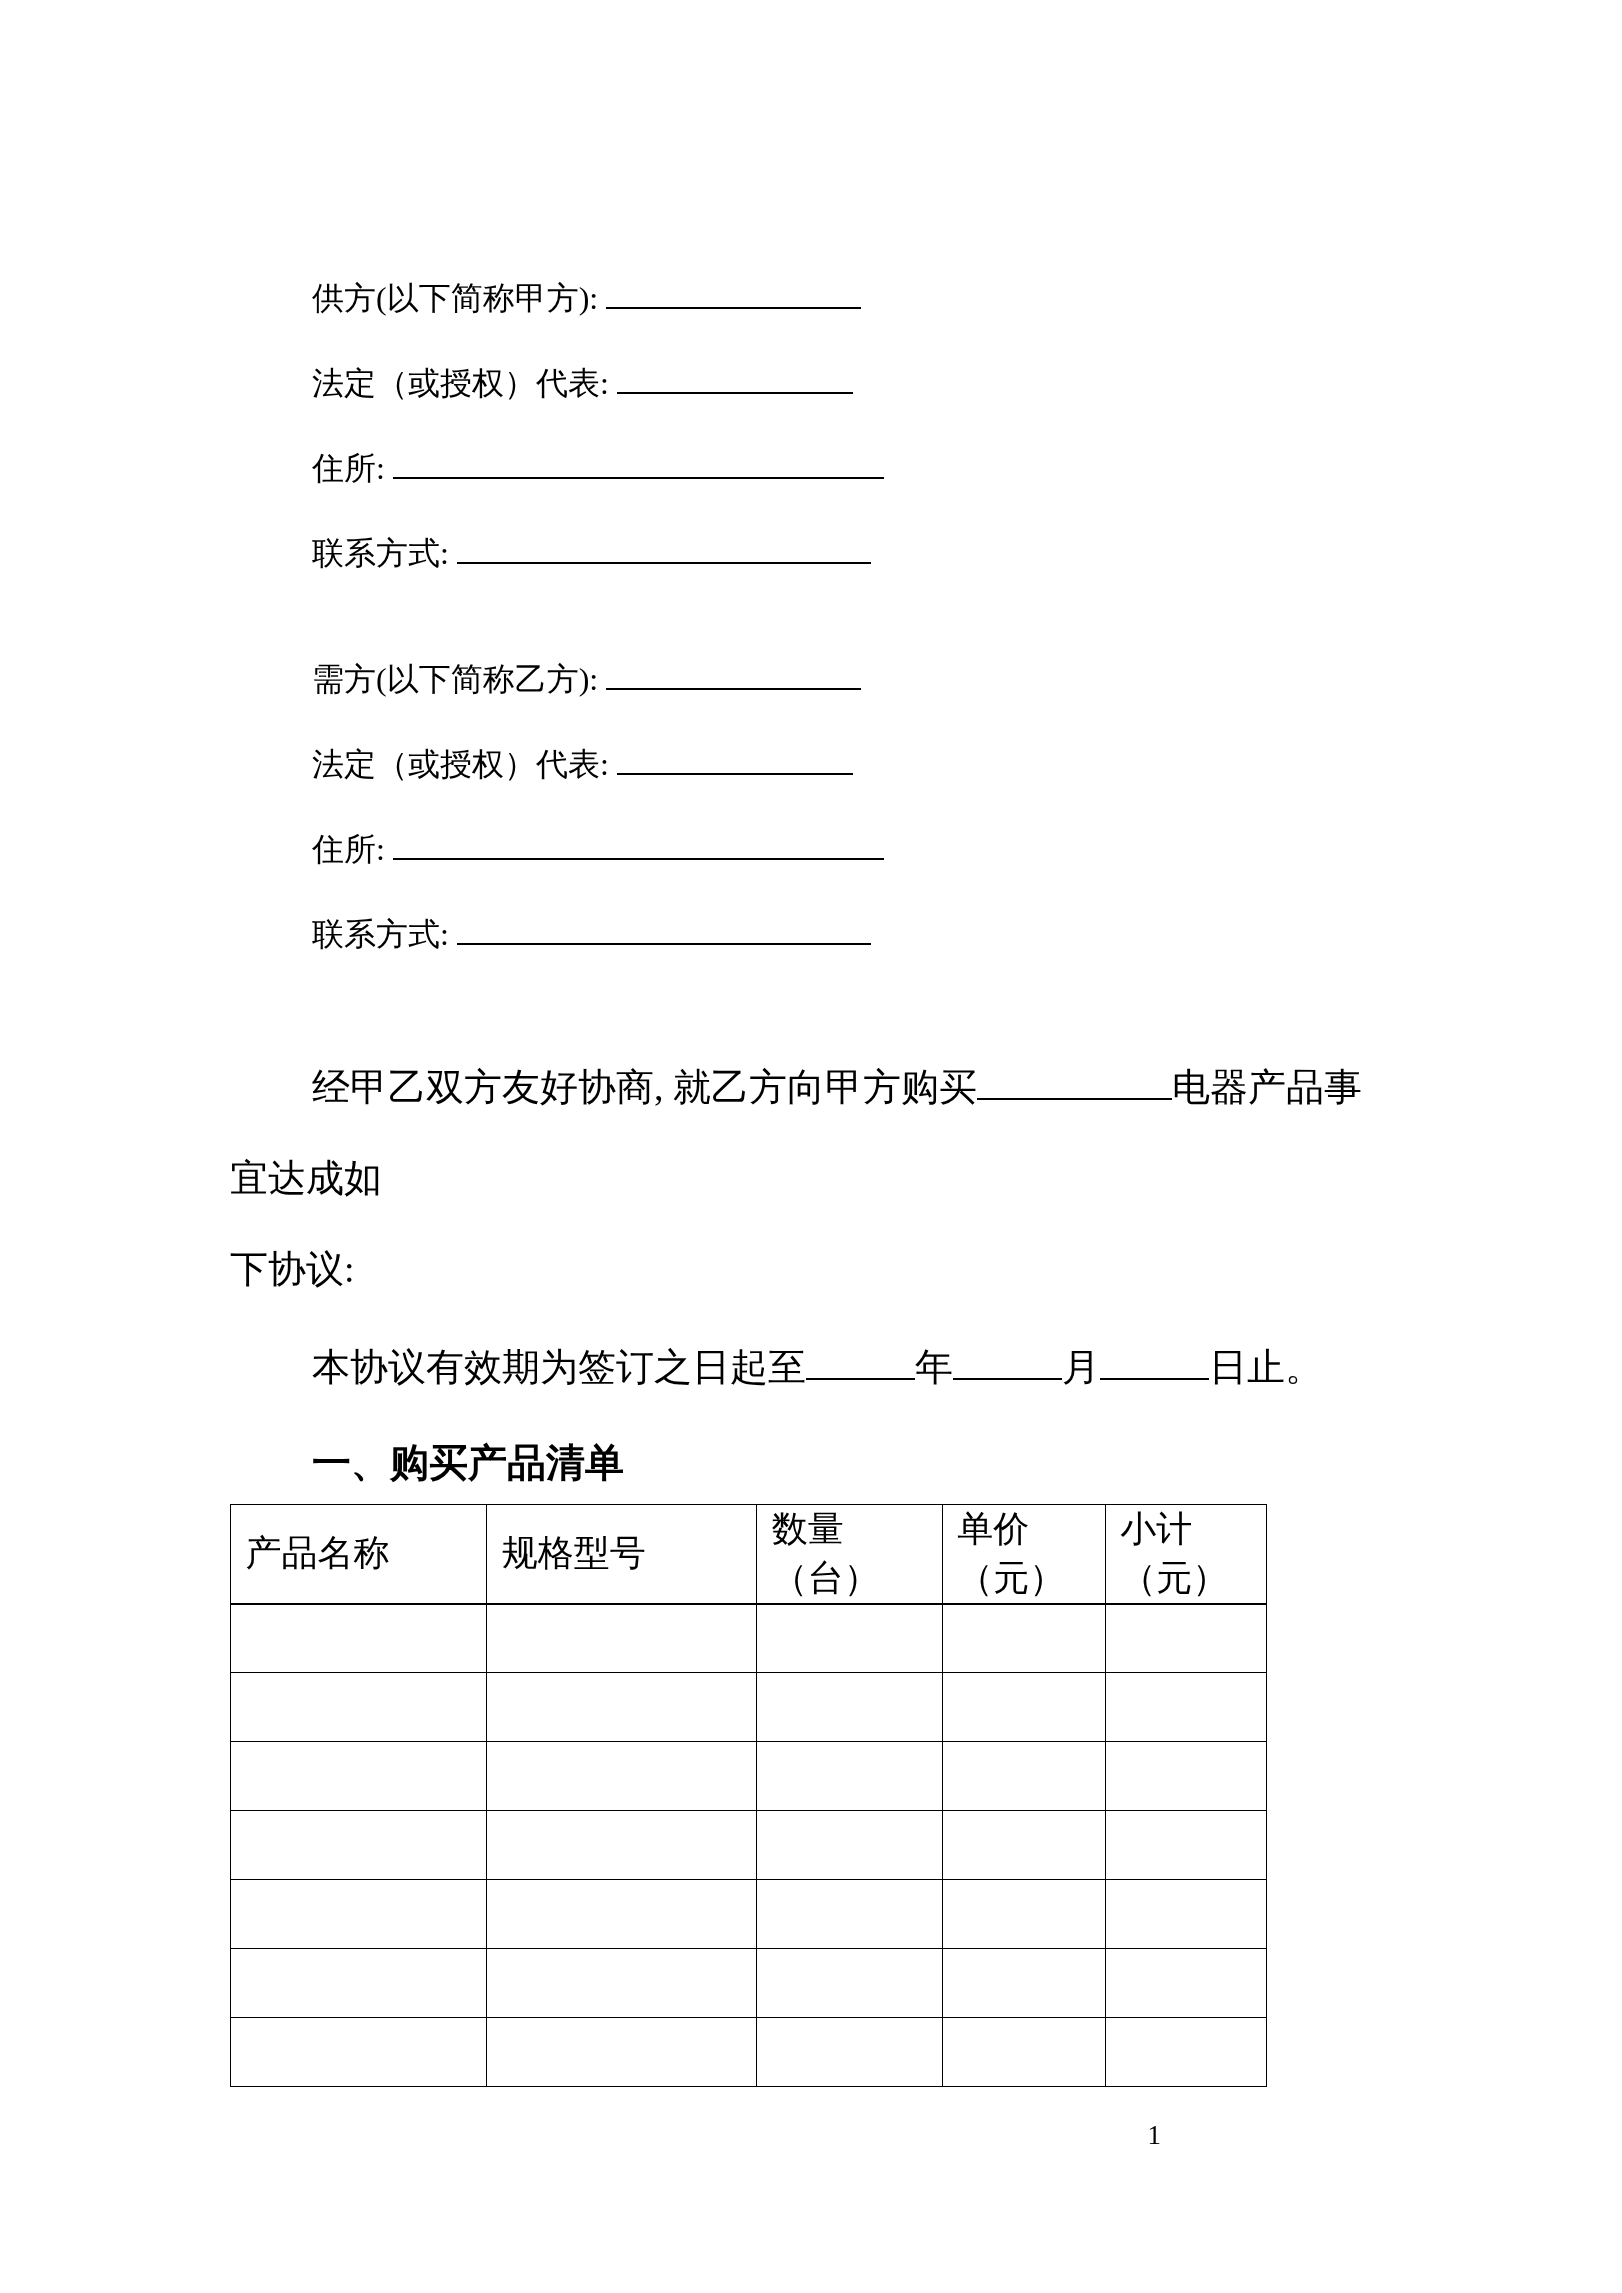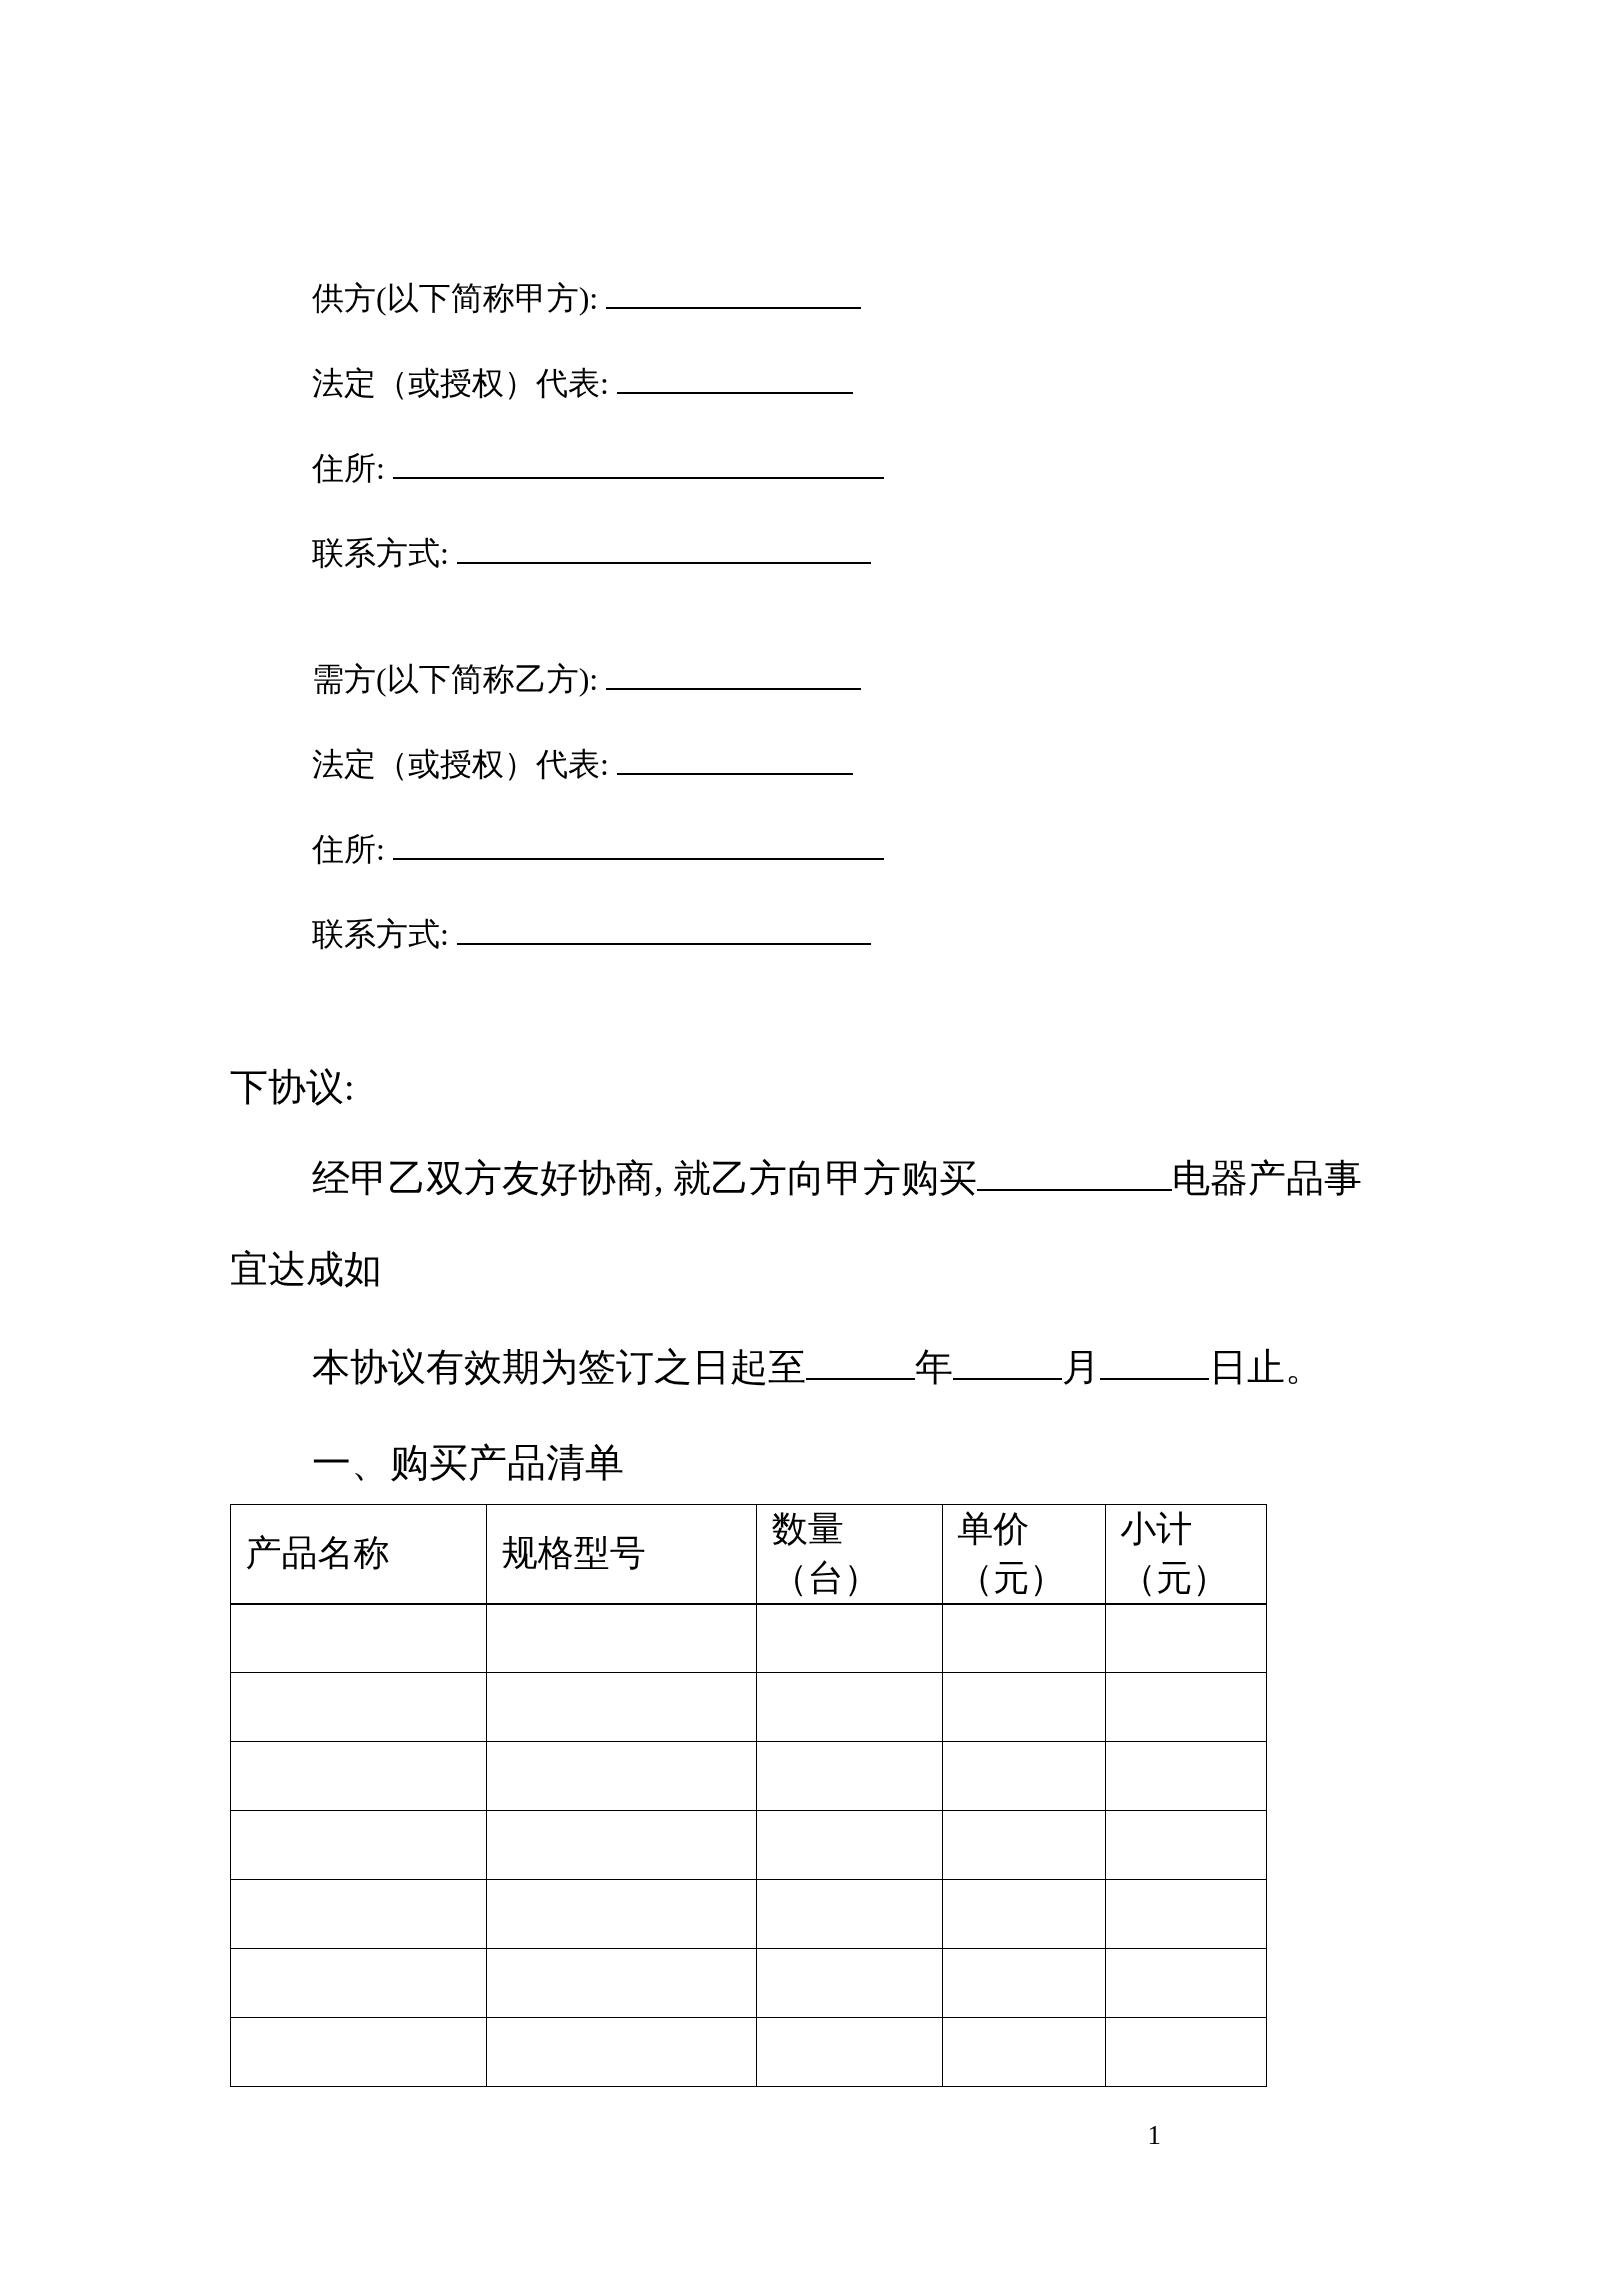--- a/index.html
+++ b/index.html
@@ -47,21 +47,21 @@
   .para{
     margin:0;
     font-size:38px;
     line-height:91px;
   }
   .intro{margin-top:65px;}
   .indent{text-indent:82px;}
   .validity{margin-top:7.3px;padding-left:82px;}
   .section-heading{
     font-family:"Liberation Sans","DejaVu Sans",sans-serif;
-    font-weight:400;
+    font-weight:700;
     font-size:39px;
     line-height:56px;
     margin:22px 0 0 0;
     padding-left:82px;
   }
   table.products{
     width:1037px;
     margin-top:12.7px;
     border-collapse:collapse;
     table-layout:fixed;
@@ -100,22 +100,22 @@
   </div>
 
   <div class="fblock fblock-b">
     <p class="fline"><span>需方(以下简称乙方): </span><span class="blank w280"></span></p>
     <p class="fline"><span>法定（或授权）代表: </span><span class="blank w260"></span></p>
     <p class="fline"><span>住所: </span><span class="blank w540"></span></p>
     <p class="fline"><span>联系方式: </span><span class="blank w455"></span></p>
   </div>
 
   <div class="intro">
+    <p class="para indent"><span>经甲乙双方友好协商, 就乙方向甲方购买</span><span class="blank w215"></span><span>电器产品事宜达成如</span></p>
     <p class="para">下协议:</p>
-    <p class="para indent"><span>经甲乙双方友好协商, 就乙方向甲方购买</span><span class="blank w215"></span><span>电器产品事宜达成如</span></p>
   </div>
 
   <p class="para validity"><span>本协议有效期为签订之日起至</span><span class="blank w120"></span><span>年</span><span class="blank w120"></span><span>月</span><span class="blank w120"></span><span>日止。</span></p>
 
   <h2 class="section-heading">一、购买产品清单</h2>
 
   <table class="products">
     <colgroup>
       <col style="width:24.73%">
       <col style="width:26.06%">

